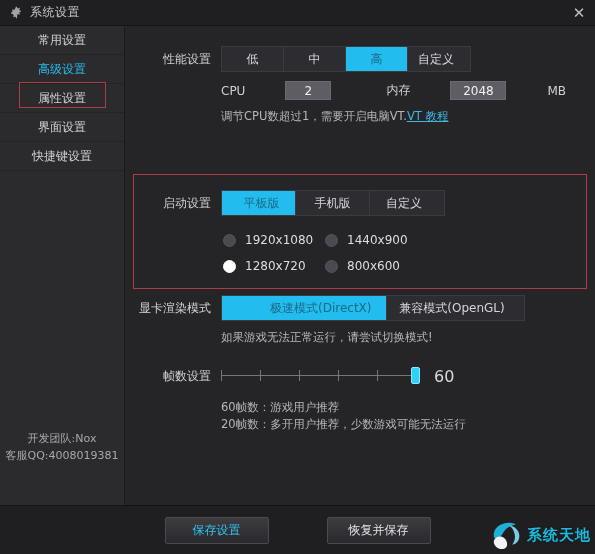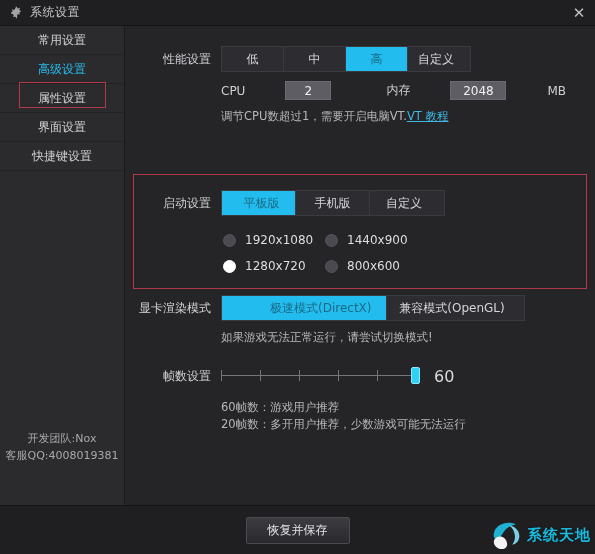--- a/index.html
+++ b/index.html
@@ -345,20 +345,21 @@
         <div class="hint-block" style="padding-left:96px;">
           <div class="hint-line">60帧数：游戏用户推荐</div>
           <div class="hint-line">20帧数：多开用户推荐，少数游戏可能无法运行</div>
         </div>
       </div>
 
     </div>
   </div>
 
   <div class="footer">
+    <div class="foot-btn primary">保存设置</div>
     <div class="foot-btn">恢复并保存</div>
     <div class="watermark">
       <svg class="wm-mark" viewBox="0 0 40 34">
         <path fill="#1fb9dd" d="M6 12c4-8 16-11 24-7-6 1-11 4-14 9-2 4-5 7-9 7-2 0-3-4-1-9z"></path>
         <path fill="#ffffff" d="M10 19c5-1 9 2 10 7 1 4-2 7-6 7-5 0-9-4-9-8 0-3 2-5 5-6z"></path>
         <path fill="#7fd8ee" d="M22 6c7 1 12 6 12 12 0 5-3 9-8 10 3-4 4-9 2-14-1-4-4-7-6-8z"></path>
       </svg>
       <span class="wm-text">系统天地</span>
     </div>
   </div>

